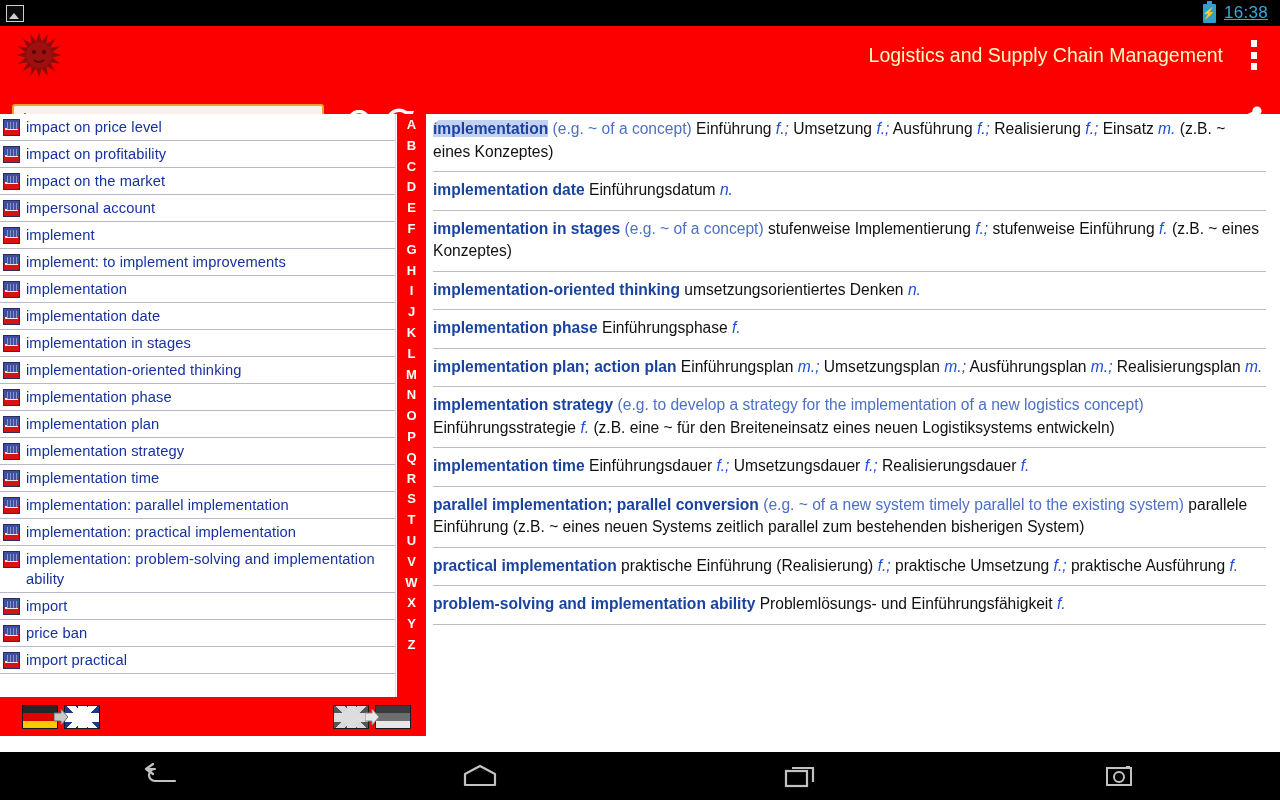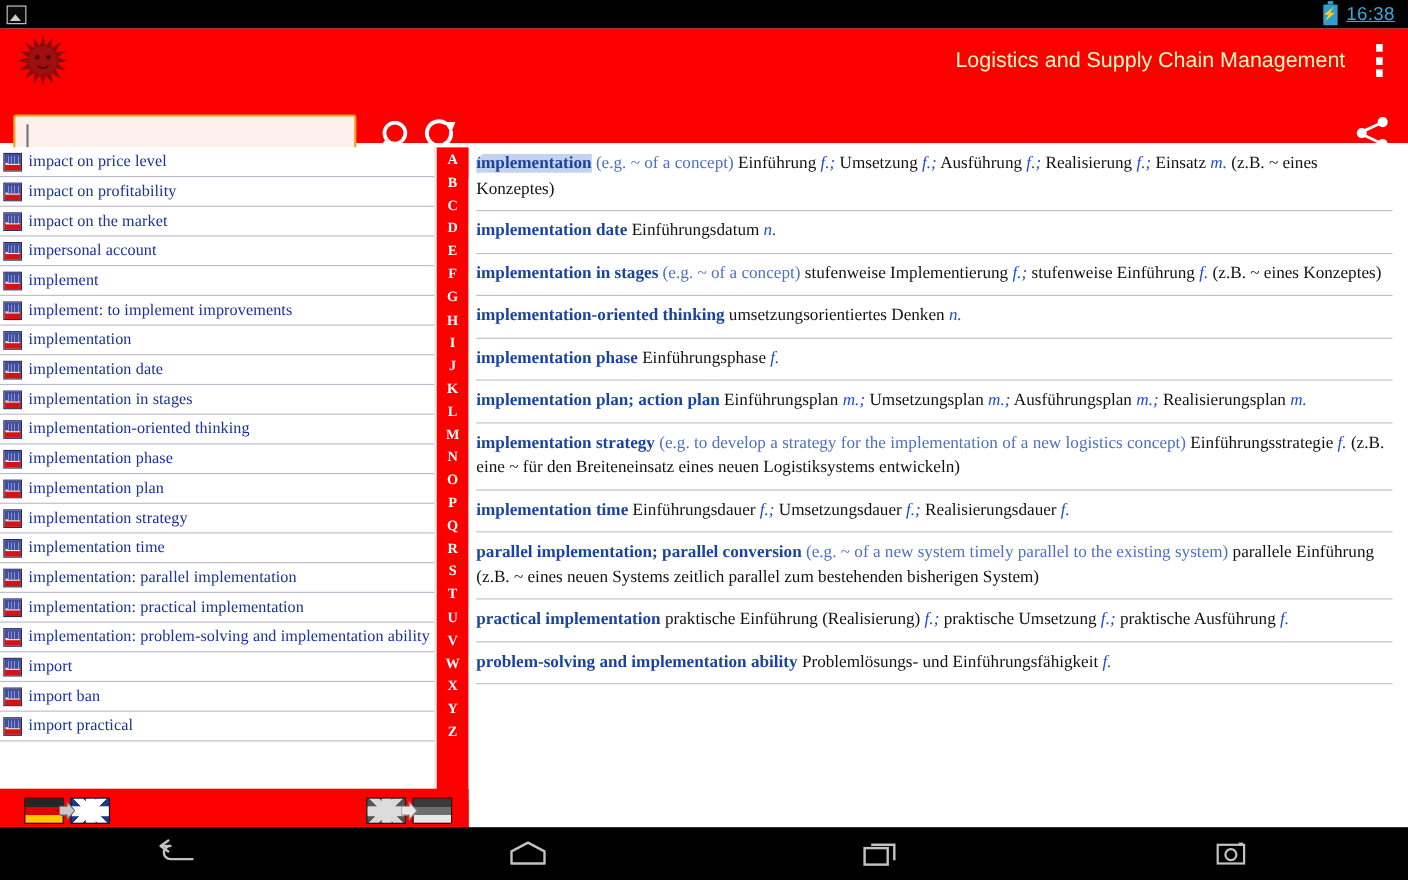--- a/index.html
+++ b/index.html
@@ -66,23 +66,22 @@
     display: flex; align-items: center; padding: 0 8px;
   }
   .caret {
     width: 2px; height: 24px; background: #777; margin-left: 2px;
   }
   .search-icon { position: absolute; left: 338px; top: 84px; width: 34px; height: 32px; }
   .refresh-icon { position: absolute; left: 383px; top: 82px; width: 36px; height: 34px; }
 
   
   .body-area {
-    position: absolute; top: 134px; left: 0; width: 1280px; height: 622px;
+    position: absolute; top: 114px; left: 0; width: 1280px; height: 622px;
     background: #fff;
-    font-family: Liberation Serif, serif;
   }
 
   
   .wordlist {
     position: absolute; left: 0; top: 0; width: 396px; height: 583px;
     background: #fff; overflow: hidden; border-right: 1px solid #ddd;
   }
   .wl-item {
     display: flex; align-items: flex-start; gap: 6px;
     border-bottom: 1px solid #b9b9c9;
@@ -342,21 +341,21 @@
         <div class="wl-item">
           <span class="wl-flag"></span>
           <span class="wl-label">implementation: problem-solving and implementation ability</span>
         </div>
         <div class="wl-item">
           <span class="wl-flag"></span>
           <span class="wl-label">import</span>
         </div>
         <div class="wl-item">
           <span class="wl-flag"></span>
-          <span class="wl-label">import ban</span>
+          <span class="wl-label">price ban</span>
         </div>
         <div class="wl-item">
           <span class="wl-flag"></span>
           <span class="wl-label">import practical</span>
         </div>
       </div>
 
     <div class="alphabar" id="alphabar">
         <span>A</span>
         <span>B</span>

